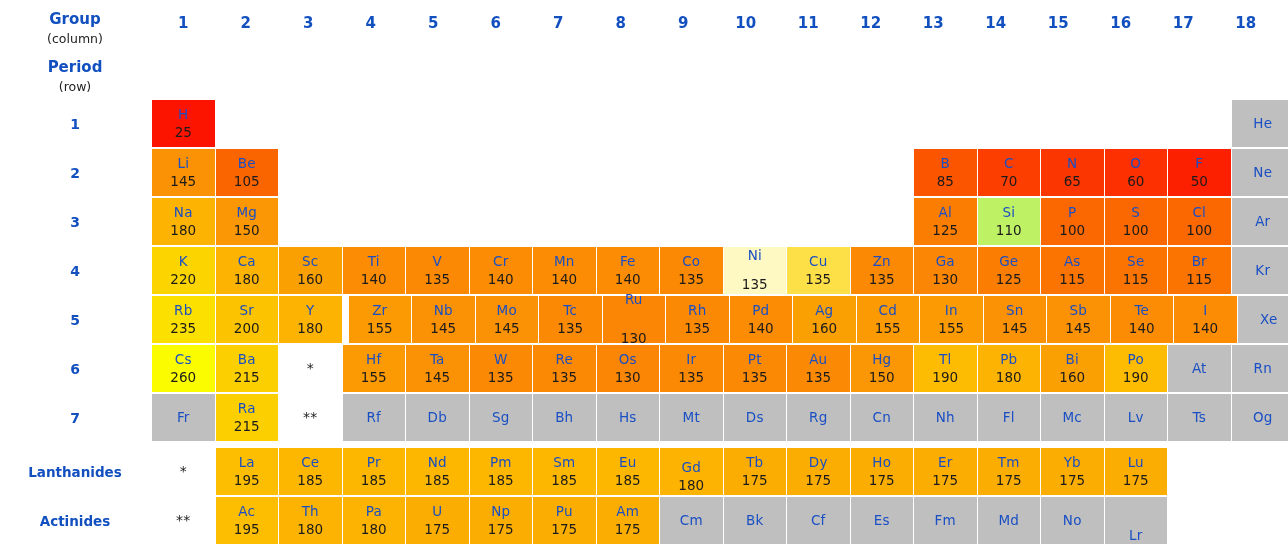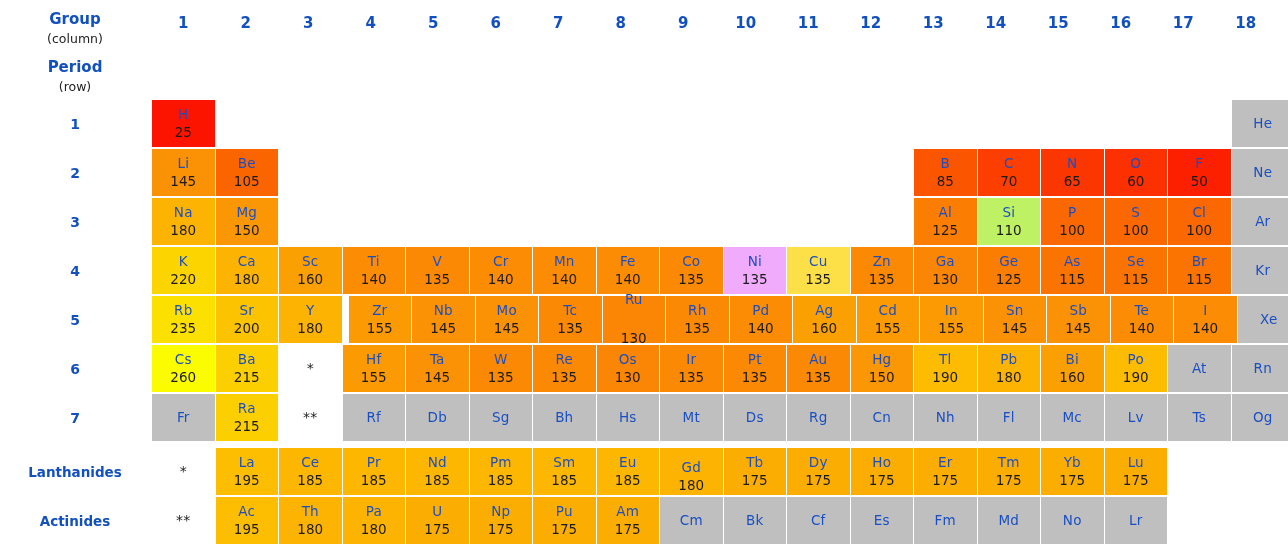--- a/index.html
+++ b/index.html
@@ -416,21 +416,21 @@
           <div class="val">140</div>
         </div>
         <div class="cell" style="background: rgb(251, 140, 4);">
           <div class="sym">Fe</div>
           <div class="val">140</div>
         </div>
         <div class="cell" style="background: rgb(251, 137, 4);">
           <div class="sym">Co</div>
           <div class="val">135</div>
         </div>
-        <div class="cell" style="background: #f0abfc;">
+        <div class="cell" style="background: #fef9c3; justify-content: space-between;">
           <div class="sym">Ni</div>
           <div class="val">135</div>
         </div>
         <div class="cell" style="background: #fde047;">
           <div class="sym">Cu</div>
           <div class="val">135</div>
         </div>
         <div class="cell" style="background: rgb(251, 137, 4);">
           <div class="sym">Zn</div>
           <div class="val">135</div>
@@ -779,21 +779,21 @@
         </div>
         <div class="cell nodata" style="background: rgb(191, 191, 191);">
           <div class="sym">Fm</div>
         </div>
         <div class="cell nodata" style="background: rgb(191, 191, 191);">
           <div class="sym">Md</div>
         </div>
         <div class="cell nodata" style="background: rgb(191, 191, 191);">
           <div class="sym">No</div>
         </div>
-        <div class="cell nodata" style="background: rgb(191, 191, 191);">
+        <div class="cell nodata" style="background: rgb(191, 191, 191); justify-content: flex-end;">
           <div class="sym">Lr</div>
         </div>
         <div class="cell empty">
           <div class="sym"></div>
           <div class="val"></div>
         </div>
         <div class="cell empty">
           <div class="sym"></div>
           <div class="val"></div>
         </div>

